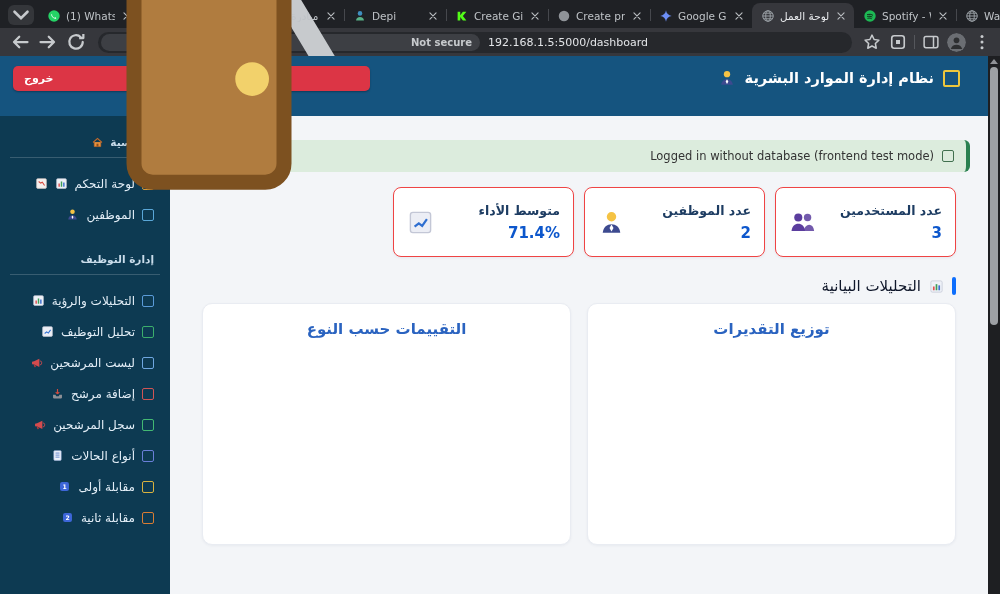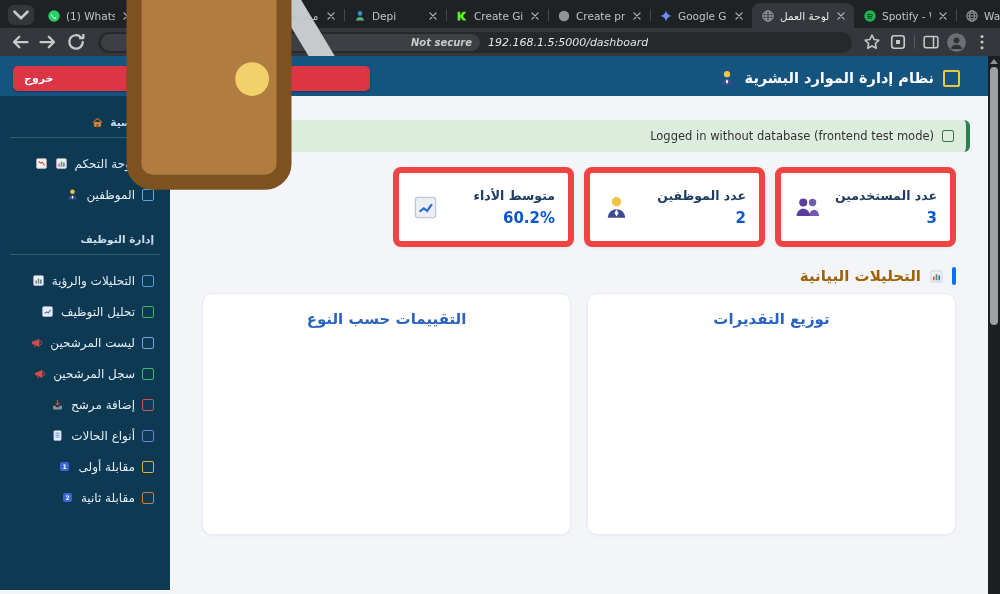--- a/index.html
+++ b/index.html
@@ -17,39 +17,39 @@
   .tab+.tab::before{content:"";position:absolute;left:0;top:6px;bottom:7px;width:1px;background:#46484d;}
   .tab.active{background:#36373c;color:#e8eaed;}
   .tab.active::before,.tab.active+.tab::before{display:none;}
   .tab-favicon{width:14px;height:14px;flex:none;}
   .tab-favicon svg{width:14px;height:14px;display:block;}
   .tab-label{flex:1;overflow:hidden;white-space:nowrap;}
   .tab-close{width:14px;height:14px;flex:none;border-radius:50%;display:flex;align-items:center;justify-content:center;}
   .tab-close svg{width:11px;height:11px;}
 
   
-  .toolbar{height:28px;background:#36373c;display:flex;align-items:center;padding:0 8px;gap:4px;font-style:italic;}
+  .toolbar{height:28px;background:#36373c;display:flex;align-items:center;padding:0 8px;gap:4px;}
   .navbtn{width:24px;height:24px;display:flex;align-items:center;justify-content:center;flex:none;}
   .navbtn svg{width:15px;height:15px;}
   .omnibox{flex:1;height:21px;background:#26282c;border-radius:11px;display:flex;align-items:center;
     margin:0 6px;padding:0 4px 0 3px;min-width:0;}
   .sec-chip{height:17px;background:#3d3f44;border-radius:9px;display:flex;align-items:center;gap:4px;
     padding:0 8px 0 6px;color:#c7cacd;font-size:10px;font-weight:bold;flex:none;}
   .sec-chip svg{width:11px;height:11px;}
   .url{color:#e3e5e8;font-size:11px;margin-left:8px;white-space:nowrap;overflow:hidden;}
   .tool-right{display:flex;align-items:center;gap:6px;flex:none;}
   .tool-right .vdiv{width:1px;height:14px;background:#55575c;}
   .tool-ic{width:20px;height:20px;display:flex;align-items:center;justify-content:center;}
   .tool-ic svg{width:15px;height:15px;}
   .avatar{width:19px;height:19px;border-radius:50%;overflow:hidden;}
   .avatar svg{width:19px;height:19px;display:block;}
 
   
   .page{position:relative;height:538px;background:#f3f5f8;}
-  .appheader{position:relative;height:40px;background:#15547f;}
+  .appheader{position:relative;height:60px;background:#15547f;}
   .logout-btn{position:absolute;left:13px;top:10px;height:25px;background:#dc3545;border:none;border-radius:5px;
     color:#fff;font-size:11px;font-weight:bold;font-family:inherit;display:flex;align-items:center;gap:5px;
     padding:0 11px;direction:rtl;box-shadow:0 1px 2px rgba(0,0,0,.3);}
   .logout-btn svg{width:13px;height:13px;}
   .titlegroup{position:absolute;right:40px;top:0;height:44px;display:flex;align-items:center;gap:9px;direction:rtl;}
   .menu-tofu{width:13px;height:13px;border:2px solid #edc73c;border-radius:2px;flex:none;}
   .app-title{color:#fff;font-size:14.5px;font-weight:bold;}
   .title-emoji{width:18px;height:18px;}
   .title-emoji svg{width:18px;height:18px;display:block;}
 
@@ -73,32 +73,32 @@
   .main{flex:1;padding:24px 18px 12px;margin-right:12px;overflow:hidden;direction:rtl;}
   .alert{height:32px;background:#dcecdd;border-right:4px solid #2a8050;border-radius:6px;
     display:flex;align-items:center;gap:8px;padding:0 12px;color:#333;font-size:11.5px;}
   .alert-tofu{width:10px;height:10px;border:1.5px solid #41704f;border-radius:2px;flex:none;}
   .banner{height:83px;margin:29px 14px 0;border-radius:8px;
     background:linear-gradient(to left,#1566b0,#123d75);color:#fff;text-align:center;
     box-shadow:0 2px 6px rgba(18,61,117,.35);}
   .banner h1{margin:0;padding-top:17px;font-size:21px;font-weight:bold;}
   .banner p{margin:9px 0 0;font-size:12.5px;opacity:.93;}
   .stats{display:grid;grid-template-columns:repeat(4,1fr);gap:10px;margin:15px 14px 0;}
-  .stat-card{height:68px;background:#fff;border:6px solid #ef4444;border-radius:8px;
+  .stat-card{height:68px;background:#fff;border:1px solid #ef4444;border-radius:8px;
     box-shadow:0 1px 3px rgba(20,40,80,.06);display:flex;align-items:center;padding:0 13px;}
   .stat-text{display:flex;flex-direction:column;}
   .stat-title{font-size:12.5px;font-weight:bold;color:#1d3c62;}
   .stat-value{font-size:15px;font-weight:bold;color:#0d57cc;margin-top:6px;}
   .stat-icon{margin-right:auto;width:27px;height:27px;}
   .stat-icon svg{width:27px;height:27px;display:block;}
   .analytics-head{display:flex;align-items:center;gap:8px;margin:19px 14px 0;height:20px;}
   .accent-bar{width:4px;height:18px;background:#0d6efd;border-radius:2px;flex:none;}
   .analytics-head .h-ic{width:15px;height:15px;}
   .analytics-head .h-ic svg{width:15px;height:15px;display:block;}
-  .analytics-title{font-size:15px;font-weight:bold;color:#a16207;}
+  .analytics-title{font-size:15px;font-weight:normal;color:#0f172a;}
   .charts{display:grid;grid-template-columns:1fr 1fr;gap:16px;margin:7px 14px 0;}
   .chart-card{height:240px;background:#fff;border:1px solid #e9ecf2;border-radius:10px;
     box-shadow:0 1px 3px rgba(20,40,80,.05);}
   .chart-title{text-align:center;margin-top:16px;font-size:15px;font-weight:bold;color:#2a63c0;}
 
   
   .scrollbar{position:absolute;top:0;right:0;width:12px;height:538px;background:#1e1f22;}
   .sb-up{position:absolute;top:3px;left:2px;width:0;height:0;
     border-left:4px solid transparent;border-right:4px solid transparent;border-bottom:5px solid #8f9196;}
   .sb-thumb{position:absolute;top:11px;left:2px;width:8px;height:258px;border-radius:4px;background:#9da0a4;}
@@ -436,37 +436,37 @@
             <span>ليست المرشحين</span>
             <span class="i-ic">
               <svg viewBox="0 0 16 16" style="width: 100%; height: 100%; display: block;">
                 <path d="M2.5 7v3l2.5.5 6.5 3V3.5L5 6.5z" fill="#d44b4e"></path>
                 <path d="M12 6a2.5 2.5 0 010 5" stroke="#d44b4e" fill="none" stroke-width="1"></path>
                 <path d="M4.5 10.8l1 3 1.8-.4-.9-2.6z" fill="#b03a3d"></path>
               </svg>
             </span>
           </div>
           <div class="side-item">
+            <span class="bullet" style="border-color: rgb(208, 85, 85);"></span>
+            <span>إضافة مرشح</span>
+            <span class="i-ic">
+              <svg viewBox="0 0 16 16" style="width: 100%; height: 100%; display: block;">
+                <path d="M8 2.5v6M8 8.5L5.8 6.3M8 8.5l2.2-2.2" stroke="#d04a3e" stroke-width="1.4" fill="none"></path>
+                <path d="M2.5 9.5h3l1 1.8h3l1-1.8h3V13a1 1 0 01-1 1h-9a1 1 0 01-1-1z" fill="#8d9096"></path>
+              </svg>
+            </span>
+          </div>
+          <div class="side-item">
             <span class="bullet" style="border-color: rgb(67, 184, 115);"></span>
             <span>سجل المرشحين</span>
             <span class="i-ic">
               <svg viewBox="0 0 16 16" style="width: 100%; height: 100%; display: block;">
                 <path d="M2.5 7v3l2.5.5 6.5 3V3.5L5 6.5z" fill="#d44b4e"></path>
                 <path d="M12 6a2.5 2.5 0 010 5" stroke="#d44b4e" fill="none" stroke-width="1"></path>
                 <path d="M4.5 10.8l1 3 1.8-.4-.9-2.6z" fill="#b03a3d"></path>
-              </svg>
-            </span>
-          </div>
-          <div class="side-item">
-            <span class="bullet" style="border-color: rgb(208, 85, 85);"></span>
-            <span>إضافة مرشح</span>
-            <span class="i-ic">
-              <svg viewBox="0 0 16 16" style="width: 100%; height: 100%; display: block;">
-                <path d="M8 2.5v6M8 8.5L5.8 6.3M8 8.5l2.2-2.2" stroke="#d04a3e" stroke-width="1.4" fill="none"></path>
-                <path d="M2.5 9.5h3l1 1.8h3l1-1.8h3V13a1 1 0 01-1 1h-9a1 1 0 01-1-1z" fill="#8d9096"></path>
               </svg>
             </span>
           </div>
           <div class="side-item">
             <span class="bullet" style="border-color: rgb(106, 127, 216);"></span>
             <span>أنواع الحالات</span>
             <span class="i-ic">
               <svg viewBox="0 0 16 16" style="width: 100%; height: 100%; display: block;">
                 <rect x="3.5" y="2" width="9" height="12" rx="1" fill="#eef2fb" stroke="#9fb4dc" stroke-width=".8"></rect>
                 <path d="M5.5 5h5M5.5 7.5h5M5.5 10h5" stroke="#4a72c4" stroke-width="1"></path>
@@ -526,21 +526,21 @@
                 <svg viewBox="0 0 16 16" style="width: 100%; height: 100%; display: block;">
                   <circle cx="8" cy="4.6" r="2.8" fill="#f5c344"></circle>
                   <path d="M2.8 14c.4-3.4 2.6-5 5.2-5s4.8 1.6 5.2 5z" fill="#3d4a8f"></path>
                   <path d="M8 9.2l-1.2 2L8 13.4l1.2-2.2z" fill="#fff"></path>
                 </svg>
               </span>
             </div>
             <div class="stat-card">
               <div class="stat-text">
                 <div class="stat-title">متوسط الأداء</div>
-                <div class="stat-value">60.2%</div>
+                <div class="stat-value">71.4%</div>
               </div>
               <span class="stat-icon">
                 <svg viewBox="0 0 16 16" style="width: 100%; height: 100%; display: block;">
                   <rect x="2" y="2" width="12" height="12" rx="1.5" fill="#eceef5" stroke="#c3c7d6" stroke-width=".8"></rect>
                   <path d="M4.5 10.5l2.5-2 2 1.5 2.8-4" stroke="#2f6fd0" stroke-width="1.3" fill="none"></path>
                 </svg>
               </span>
             </div>
           </div>
 

